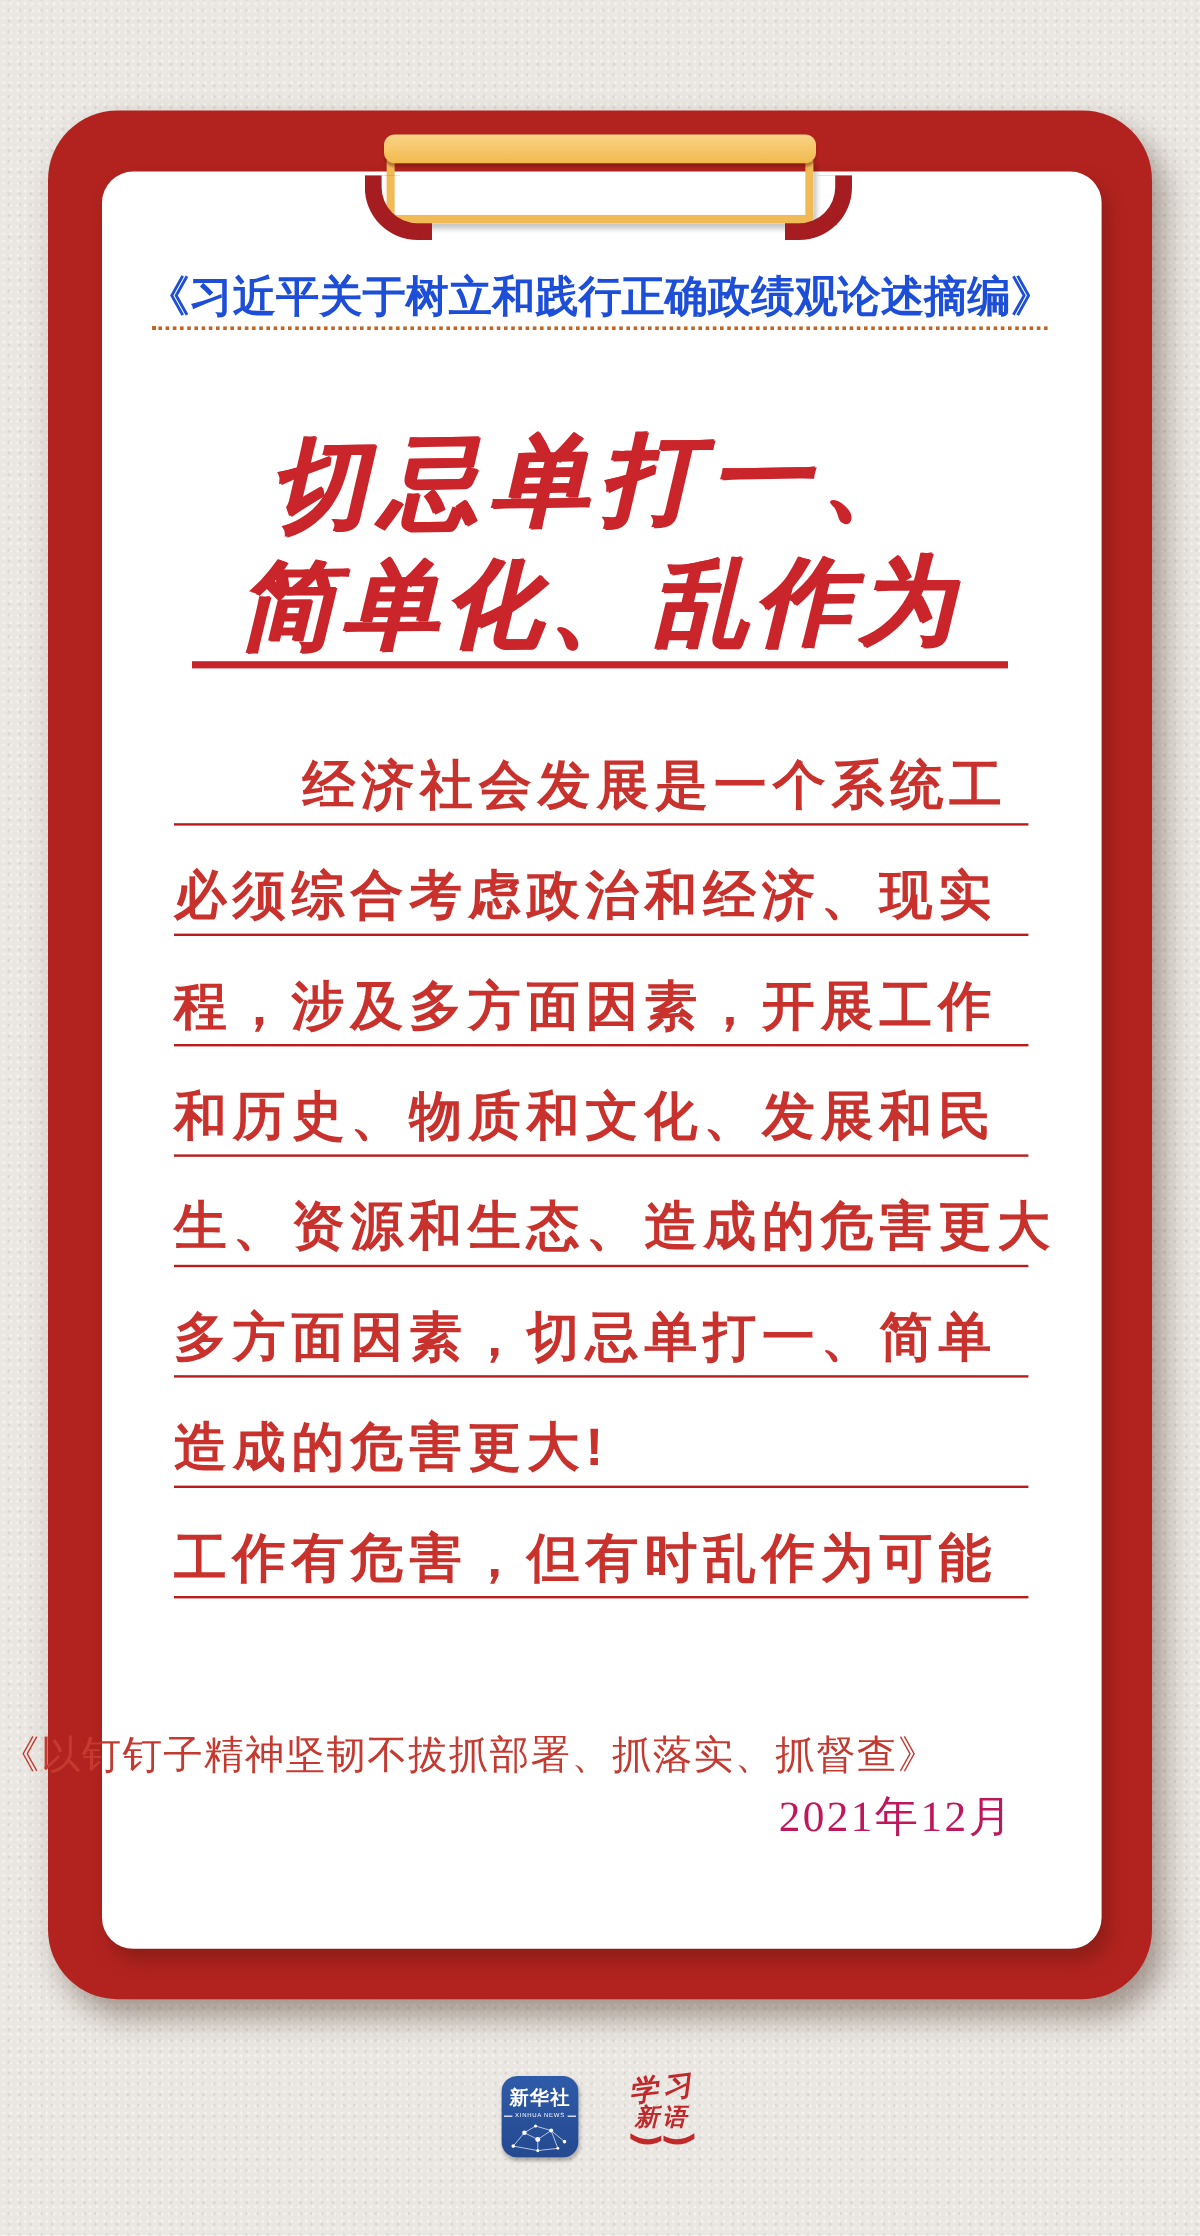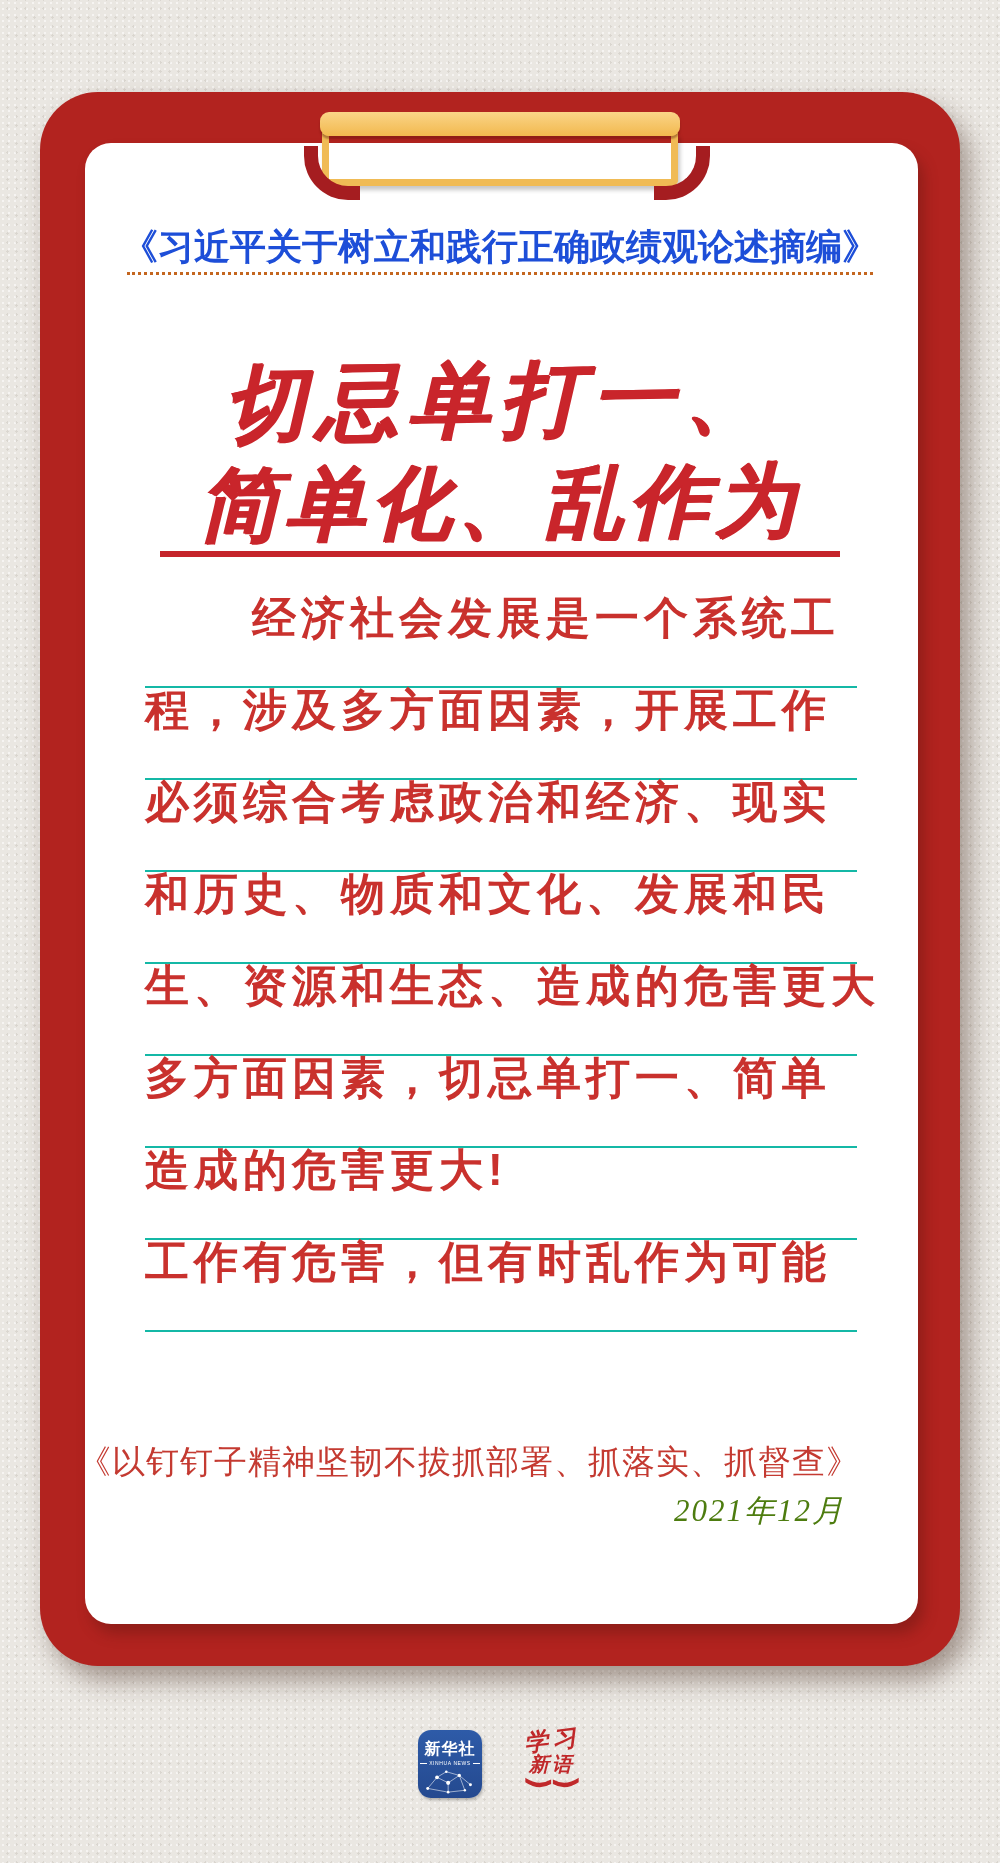--- a/index.html
+++ b/index.html
@@ -81,40 +81,40 @@
     position:absolute;left:160px;top:551px;width:680px;height:6px;
     background:#c5242a;
   }
 
   
   .body-block{
     position:absolute;left:145px;top:596px;width:712px;
   }
   .bline{
     height:81px;
-    border-bottom:2px solid #14b8a6;
-    display:flex;align-items:flex-start;
+    border-bottom:2px solid #b91c1c;
+    display:flex;align-items:flex-end;
     padding-bottom:9px;box-sizing:content-box;
   }
   .bline span{
     font-size:44px;font-weight:bold;color:#c9312d;
     letter-spacing:5px;line-height:1;white-space:nowrap;
   }
   .bline.indent span{padding-left:107px;}
 
   
   .cite{
-    position:absolute;left:0;top:1440px;width:938px;text-align:center;
+    position:absolute;left:0;top:1440px;width:938px;text-align:left;
     font-family:"Liberation Serif", serif;
     font-size:33px;color:#c43a31;letter-spacing:1px;
   }
   .cite-date{
     position:absolute;left:145px;top:1490px;width:700px;text-align:right;
-    font-family:"Liberation Serif", serif;font-style:italic;
-    font-size:31px;color:#4d7c0f;letter-spacing:2px;
+    font-family:"Liberation Serif", serif;
+    font-size:36px;color:#be185d;letter-spacing:2px;
   }
 
   
   .xinhua{
     position:absolute;left:418px;top:1730px;width:64px;height:68px;
     background:linear-gradient(180deg,#2e5ba8,#24498f);
     border-radius:13px;
     display:flex;flex-direction:column;align-items:center;
     box-shadow:1px 2px 3px rgba(0,0,0,.25);
     justify-content:center;
@@ -159,24 +159,24 @@
 
   <div class="headline l1">切忌单打一、</div>
   <div class="headline l2">简单化、乱作为</div>
   <div class="solid-rule"></div>
 
   <div class="body-block">
     <div class="bline indent">
         <span>经济社会发展是一个系统工</span>
       </div>
     <div class="bline">
+        <span>必须综合考虑政治和经济、现实</span>
+      </div>
+    <div class="bline">
         <span>程，涉及多方面因素，开展工作</span>
-      </div>
-    <div class="bline">
-        <span>必须综合考虑政治和经济、现实</span>
       </div>
     <div class="bline">
         <span>和历史、物质和文化、发展和民</span>
       </div>
     <div class="bline">
         <span>生、资源和生态、造成的危害更大</span>
       </div>
     <div class="bline">
         <span>多方面因素，切忌单打一、简单</span>
       </div>

